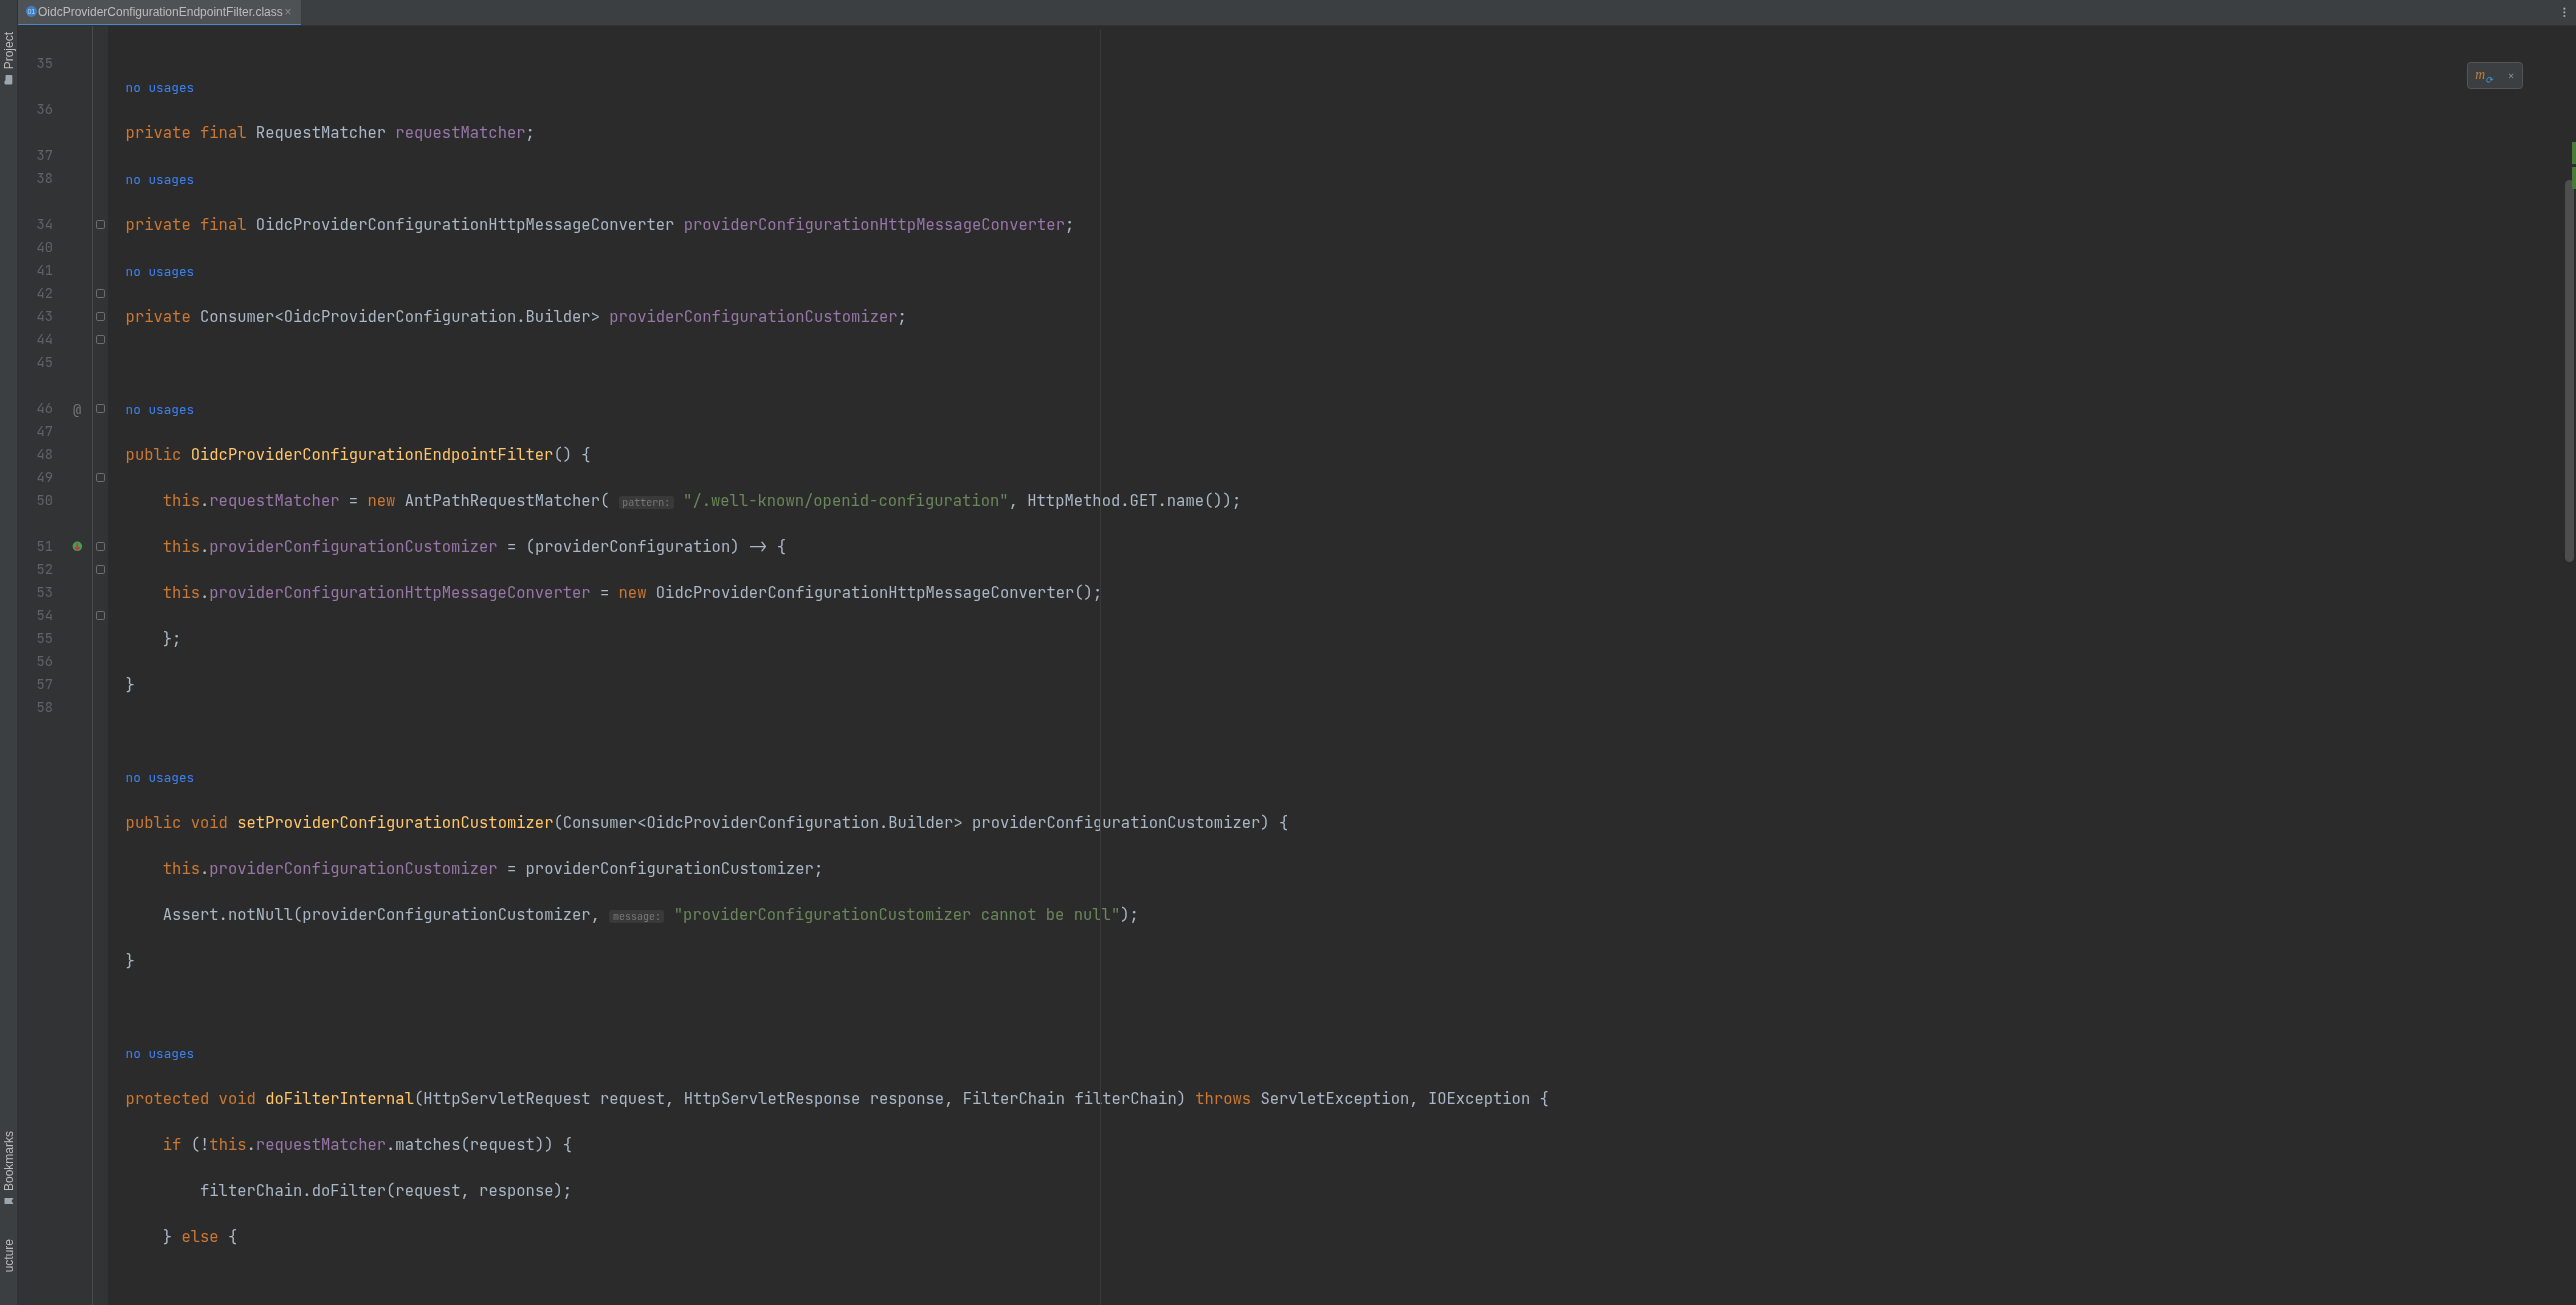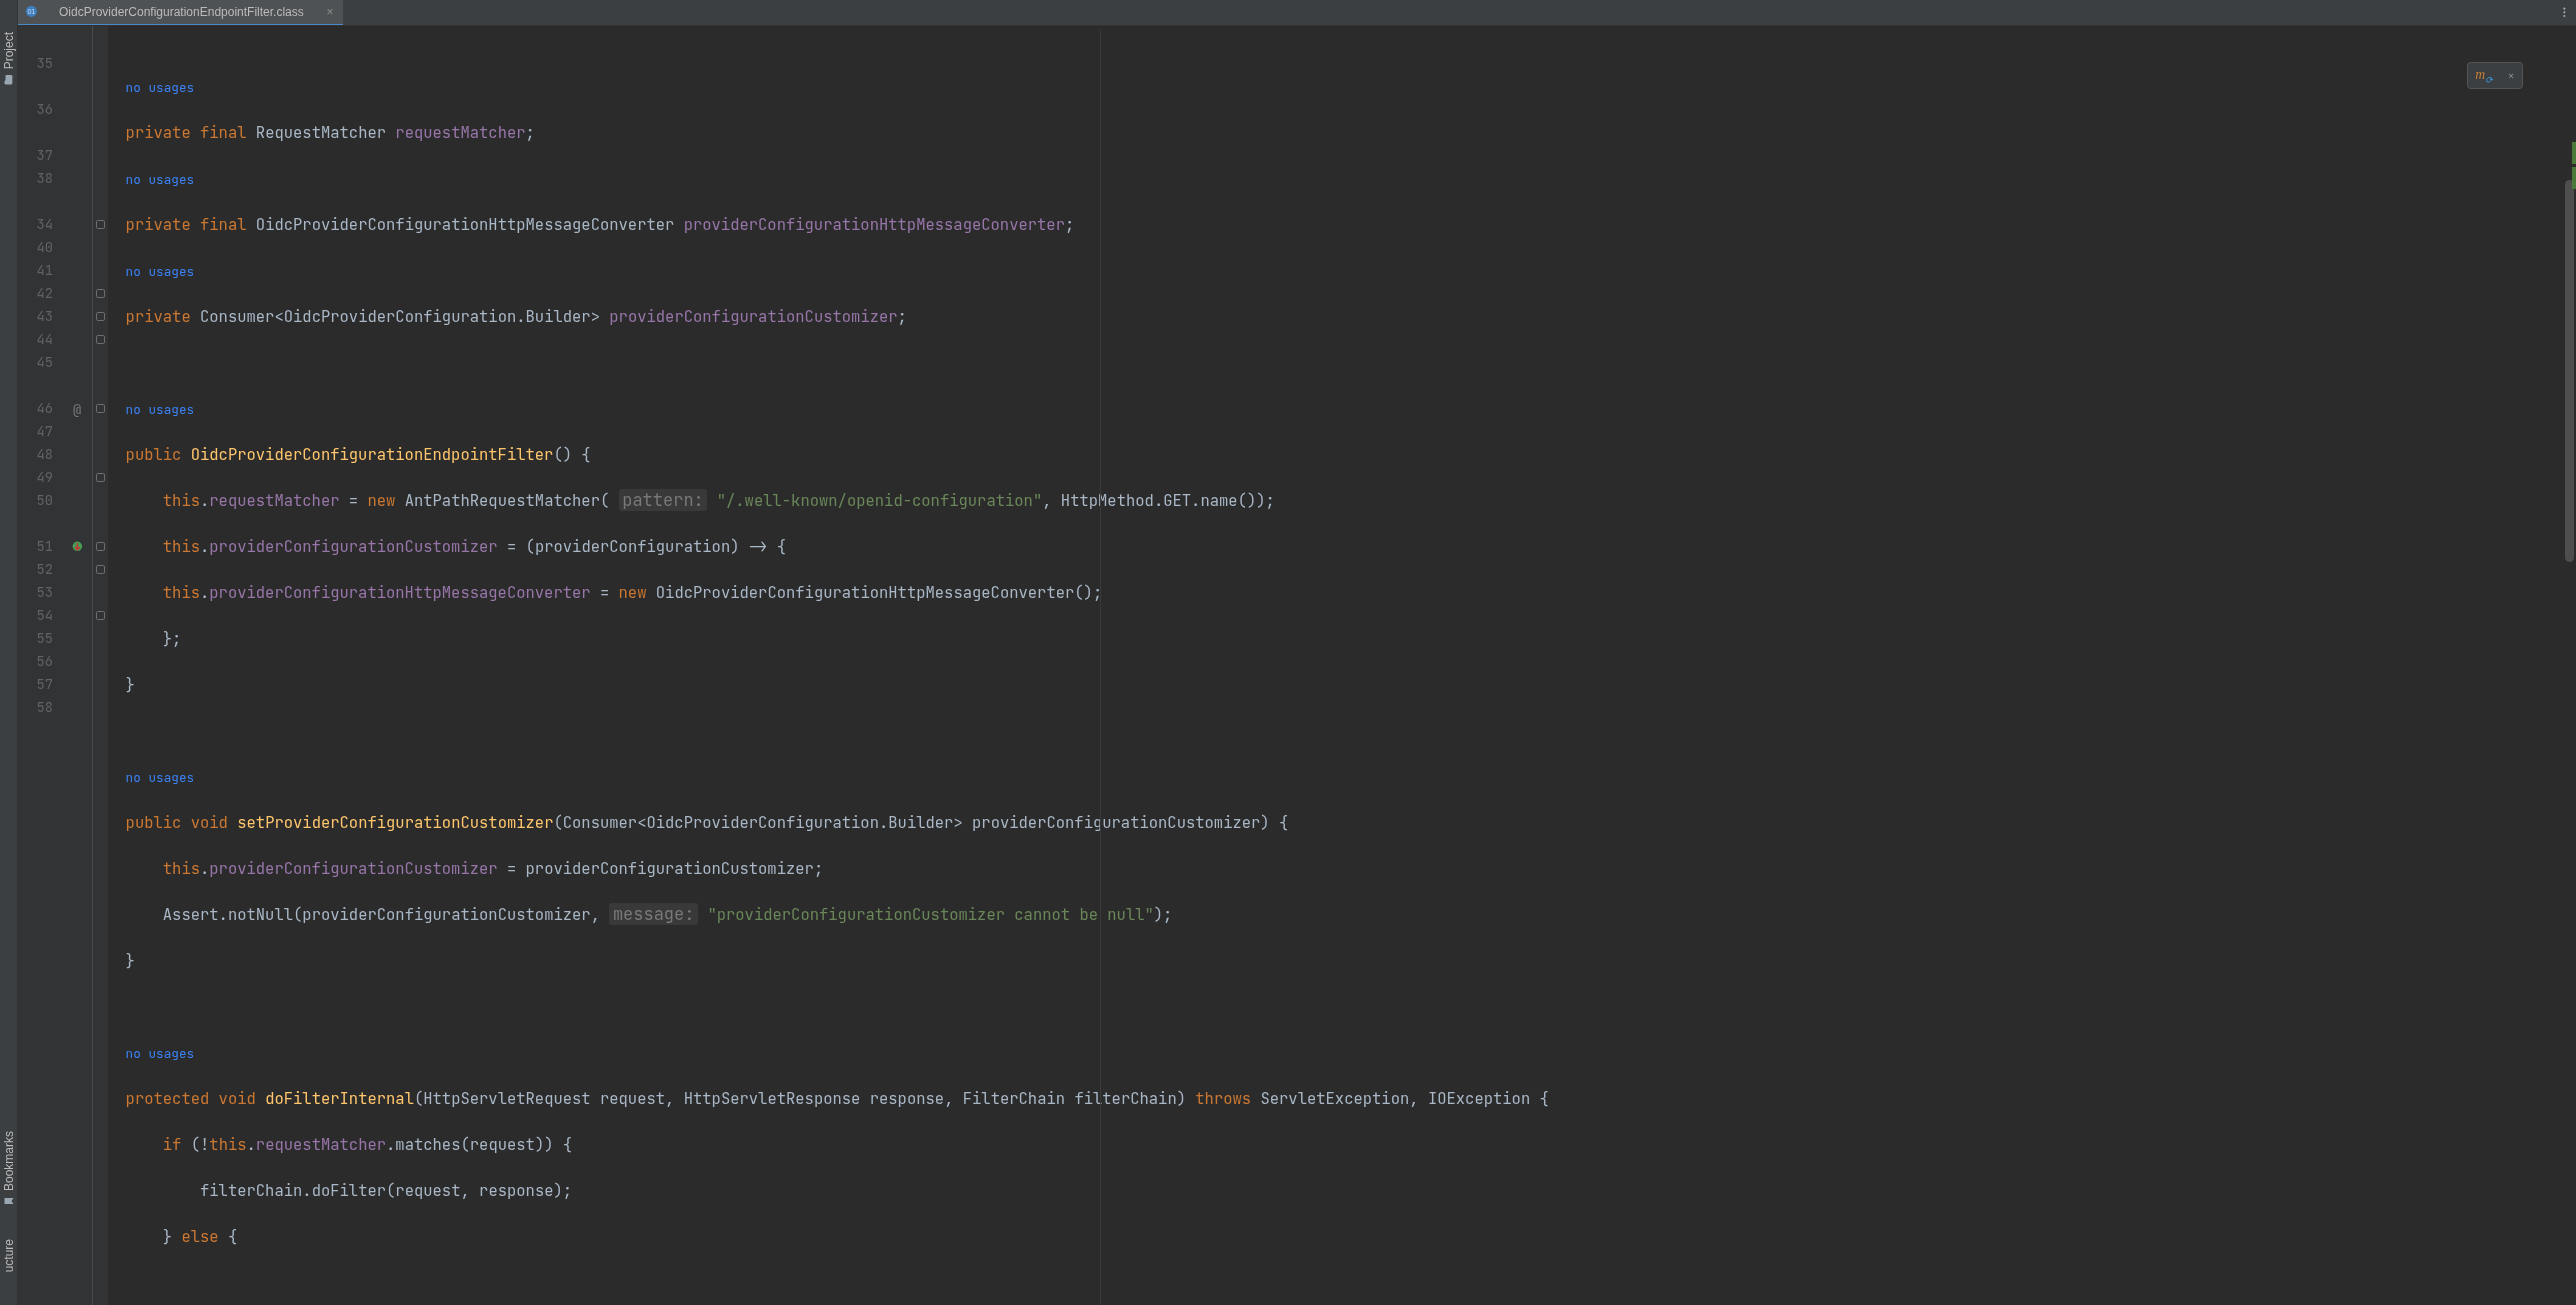--- a/index.html
+++ b/index.html
@@ -4,42 +4,42 @@
 <style>
 *{box-sizing:border-box;margin:0;padding:0}
 html,body{width:100%;height:100%;background:#2b2b2b;font-family:"JetBrains Mono","Consolas",monospace;font-size:14.6px;color:#a9b7c6;overflow:hidden}
 .ide{display:flex;height:100vh;width:100vw}
 .left-gutter{width:18px;background:#3c3f41;border-right:0.9px solid #323232;display:flex;flex-direction:column;justify-content:space-between;align-items:center;padding:27px 0}
 .left-gutter .vlabel{writing-mode:vertical-rl;transform:rotate(180deg);font-size:12px;color:#bbb;font-family:"Segoe UI",sans-serif;cursor:pointer;padding:5.5px 0}
 .left-gutter .vlabel svg{transform:rotate(90deg);margin-top:3.6px}
 .left-gutter-icons{display:flex;flex-direction:column;gap:18px;align-items:center}
 .main{flex:1;display:flex;flex-direction:column;position:relative}
 .tabs{height:25.5px;background:#3c3f41;display:flex;align-items:stretch;border-bottom:0.9px solid #323232;position:relative}
-.tab{display:flex;align-items:center;gap:21px;padding:0 7.3px;background:#4e5254;border-bottom:1.8px solid #4a88c7;color:#bbb;font-size:12px;font-family:"Segoe UI",sans-serif;cursor:pointer}
+.tab{display:flex;align-items:center;gap:0;padding:0 7.3px;background:#4e5254;border-bottom:1.8px solid #4a88c7;color:#bbb;font-size:12px;font-family:"Segoe UI",sans-serif;cursor:pointer}
 .tab .tab-icon{width:12.7px;height:12.7px;display:inline-flex;align-items:center;justify-content:center}
 .tab .close-x{color:#8a8a8a;font-size:12px;cursor:pointer;padding:0 1.8px}
 .tabs .more{position:absolute;right:5.5px;top:3.6px;color:#aaa;cursor:pointer}
 .banner{height:27px;background:#3d4b6e;display:flex;align-items:center;justify-content:space-between;padding:0 12.7px;font-family:"Segoe UI",sans-serif;font-size:12px;color:#bbb}
 .banner .links{display:flex;gap:18px}
 .banner .links span{color:#5896d2;cursor:pointer}
 .editor-wrap{flex:1;display:flex;position:relative;overflow:hidden}
 .gutter-col{width:44px;background:#313335;text-align:right;color:#606366;font-size:13.7px;padding-top:3.6px;line-height:23px;user-select:none}
 .gutter-col .ln{padding-right:9px;height:23px}
 .marker-col{width:31px;background:#313335;border-right:0.9px solid #4a4a4a;padding-top:3.6px}
 .marker-col .mk{height:23px;display:flex;align-items:center;justify-content:center;position:relative}
 .fold-col{width:14.6px;background:#313335;padding-top:3.6px}
 .fold-col .fc{height:23px;display:flex;align-items:center;justify-content:center}
 .fold-col .fc.has::before{content:"";width:7.3px;height:7.3px;border:0.9px solid #6e6e6e;border-radius:1.8px;display:block}
 .code{flex:1;padding:3.6px 0 0 18px;font-size:15.5px;line-height:23px;white-space:pre;overflow:hidden;position:relative}
 .code .row{height:23px}
 .kw{color:#cc7832}
 .type{color:#a9b7c6}
 .field{color:#9876aa}
 .str{color:#6a8759}
-.hint{color:#787878;background:#393939;border-radius:2.7px;padding:0 3.6px;font-size:17px}
+.hint{color:#787878;background:#393939;border-radius:2.7px;padding:0 3.6px;font-size:10px}
 .method-i{color:#a9b7c6}
 .comment{color:#3b82f6;font-size:12.7px}
 .decl{color:#ffc66d}
 .punc{color:#a9b7c6}
 .op{color:#a9b7c6}
 .scroll-track{position:absolute;right:0;top:53px;bottom:0;width:12.7px;background:#2b2b2b}
 .scroll-thumb{position:absolute;right:1.8px;top:127px;width:9px;height:382px;background:#4e4e4e;border-radius:4.6px}
 .green-mark{position:absolute;right:0;width:3.6px;height:22px;background:#4a7a3a}
 .inspect-widget{position:absolute;top:62px;right:53px;width:56px;height:27px;background:#3c3f41;border:0.9px solid #555;border-radius:3.6px;display:flex;align-items:center;justify-content:space-around;color:#aaa}
 .inspect-widget .m{font-style:italic;font-family:serif;font-size:13.7px;color:#c77e36}

